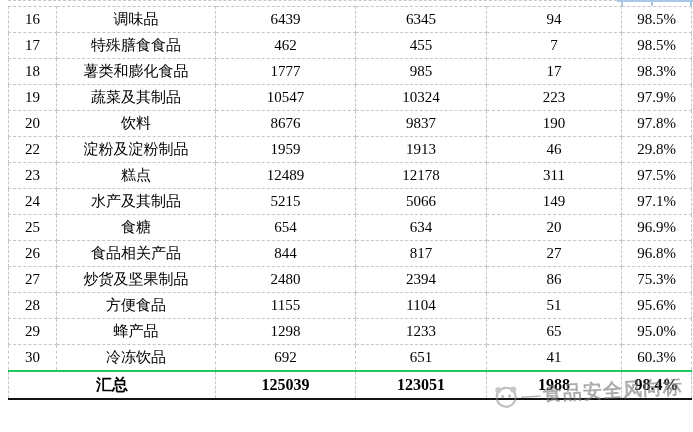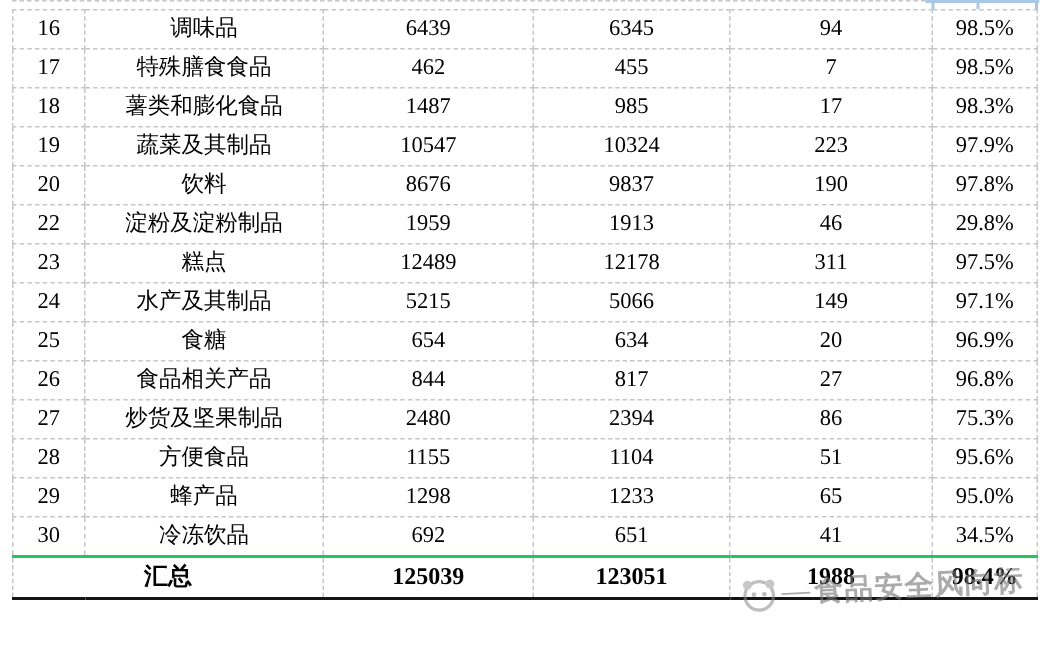--- a/index.html
+++ b/index.html
@@ -77,21 +77,21 @@
         <td>17</td>
         <td>特殊膳食食品</td>
         <td>462</td>
         <td>455</td>
         <td>7</td>
         <td>98.5%</td>
       </tr>
       <tr class="data-row">
         <td>18</td>
         <td>薯类和膨化食品</td>
-        <td>1487</td>
+        <td>1777</td>
         <td>985</td>
         <td>17</td>
         <td>98.3%</td>
       </tr>
       <tr class="data-row">
         <td>19</td>
         <td>蔬菜及其制品</td>
         <td>10547</td>
         <td>10324</td>
         <td>223</td>
@@ -168,21 +168,21 @@
         <td>1233</td>
         <td>65</td>
         <td>95.0%</td>
       </tr>
       <tr class="data-row">
         <td>30</td>
         <td>冷冻饮品</td>
         <td>692</td>
         <td>651</td>
         <td>41</td>
-        <td>34.5%</td>
+        <td>60.3%</td>
       </tr>
       <tr class="summary-row">
         <td colspan="2">汇总</td>
         <td>125039</td>
         <td>123051</td>
         <td>1988</td>
         <td>98.4%</td>
       </tr>
     </tbody>
   </table>

